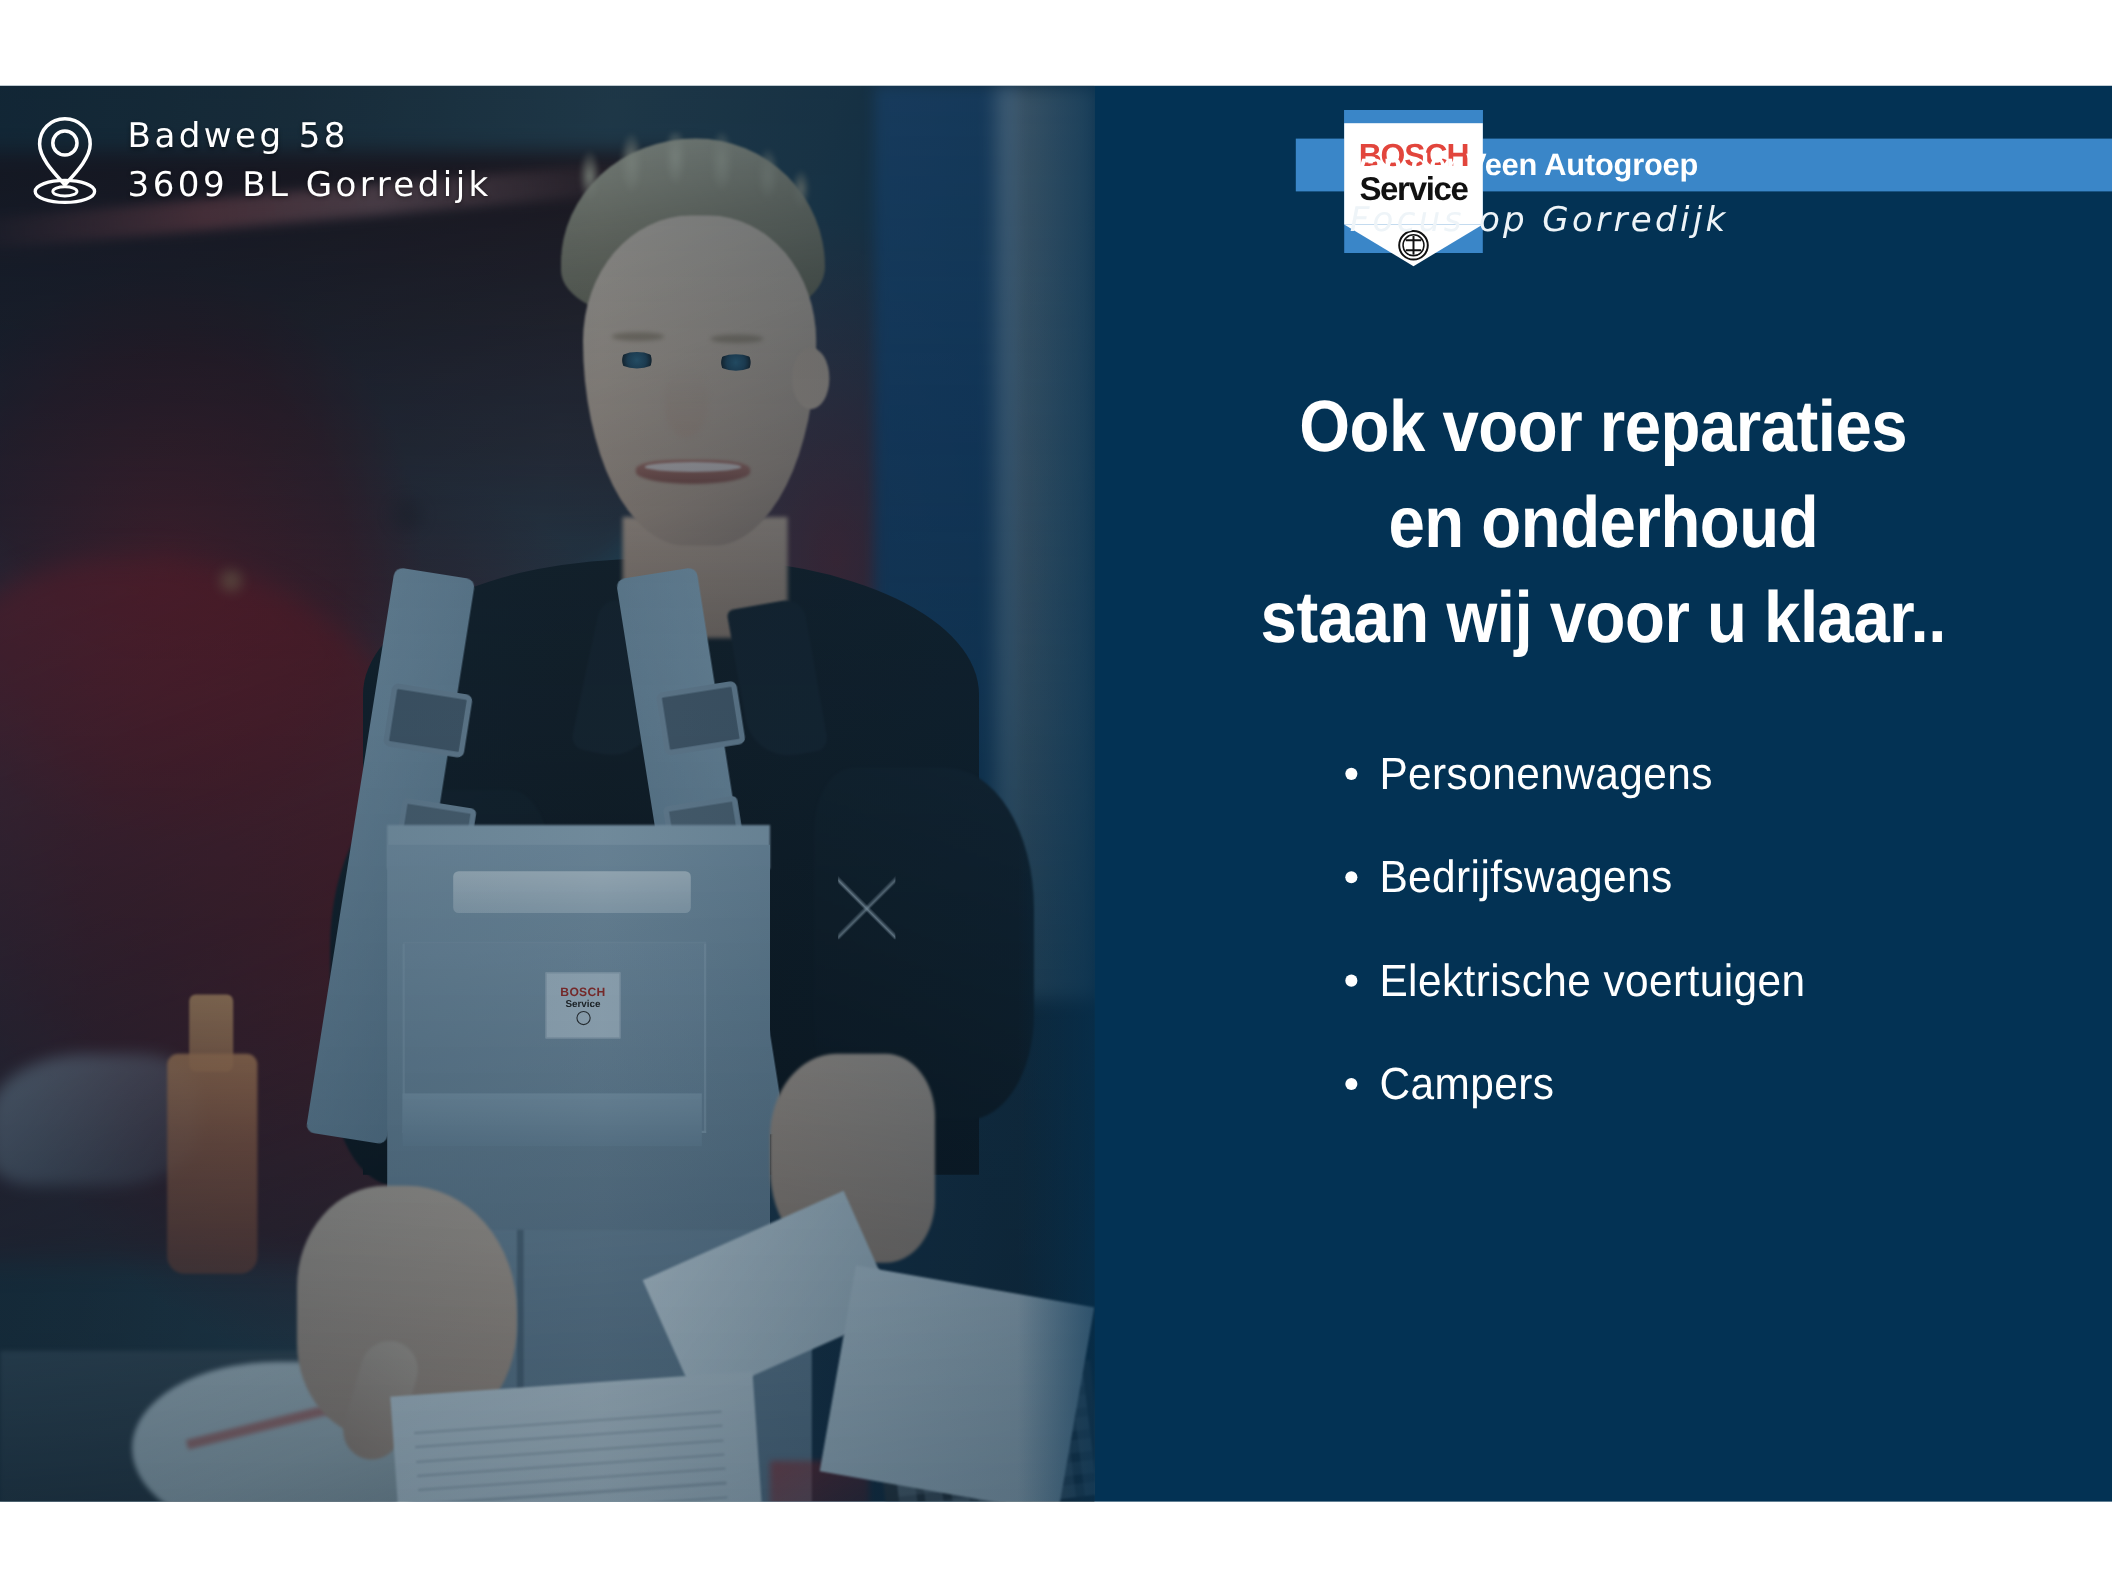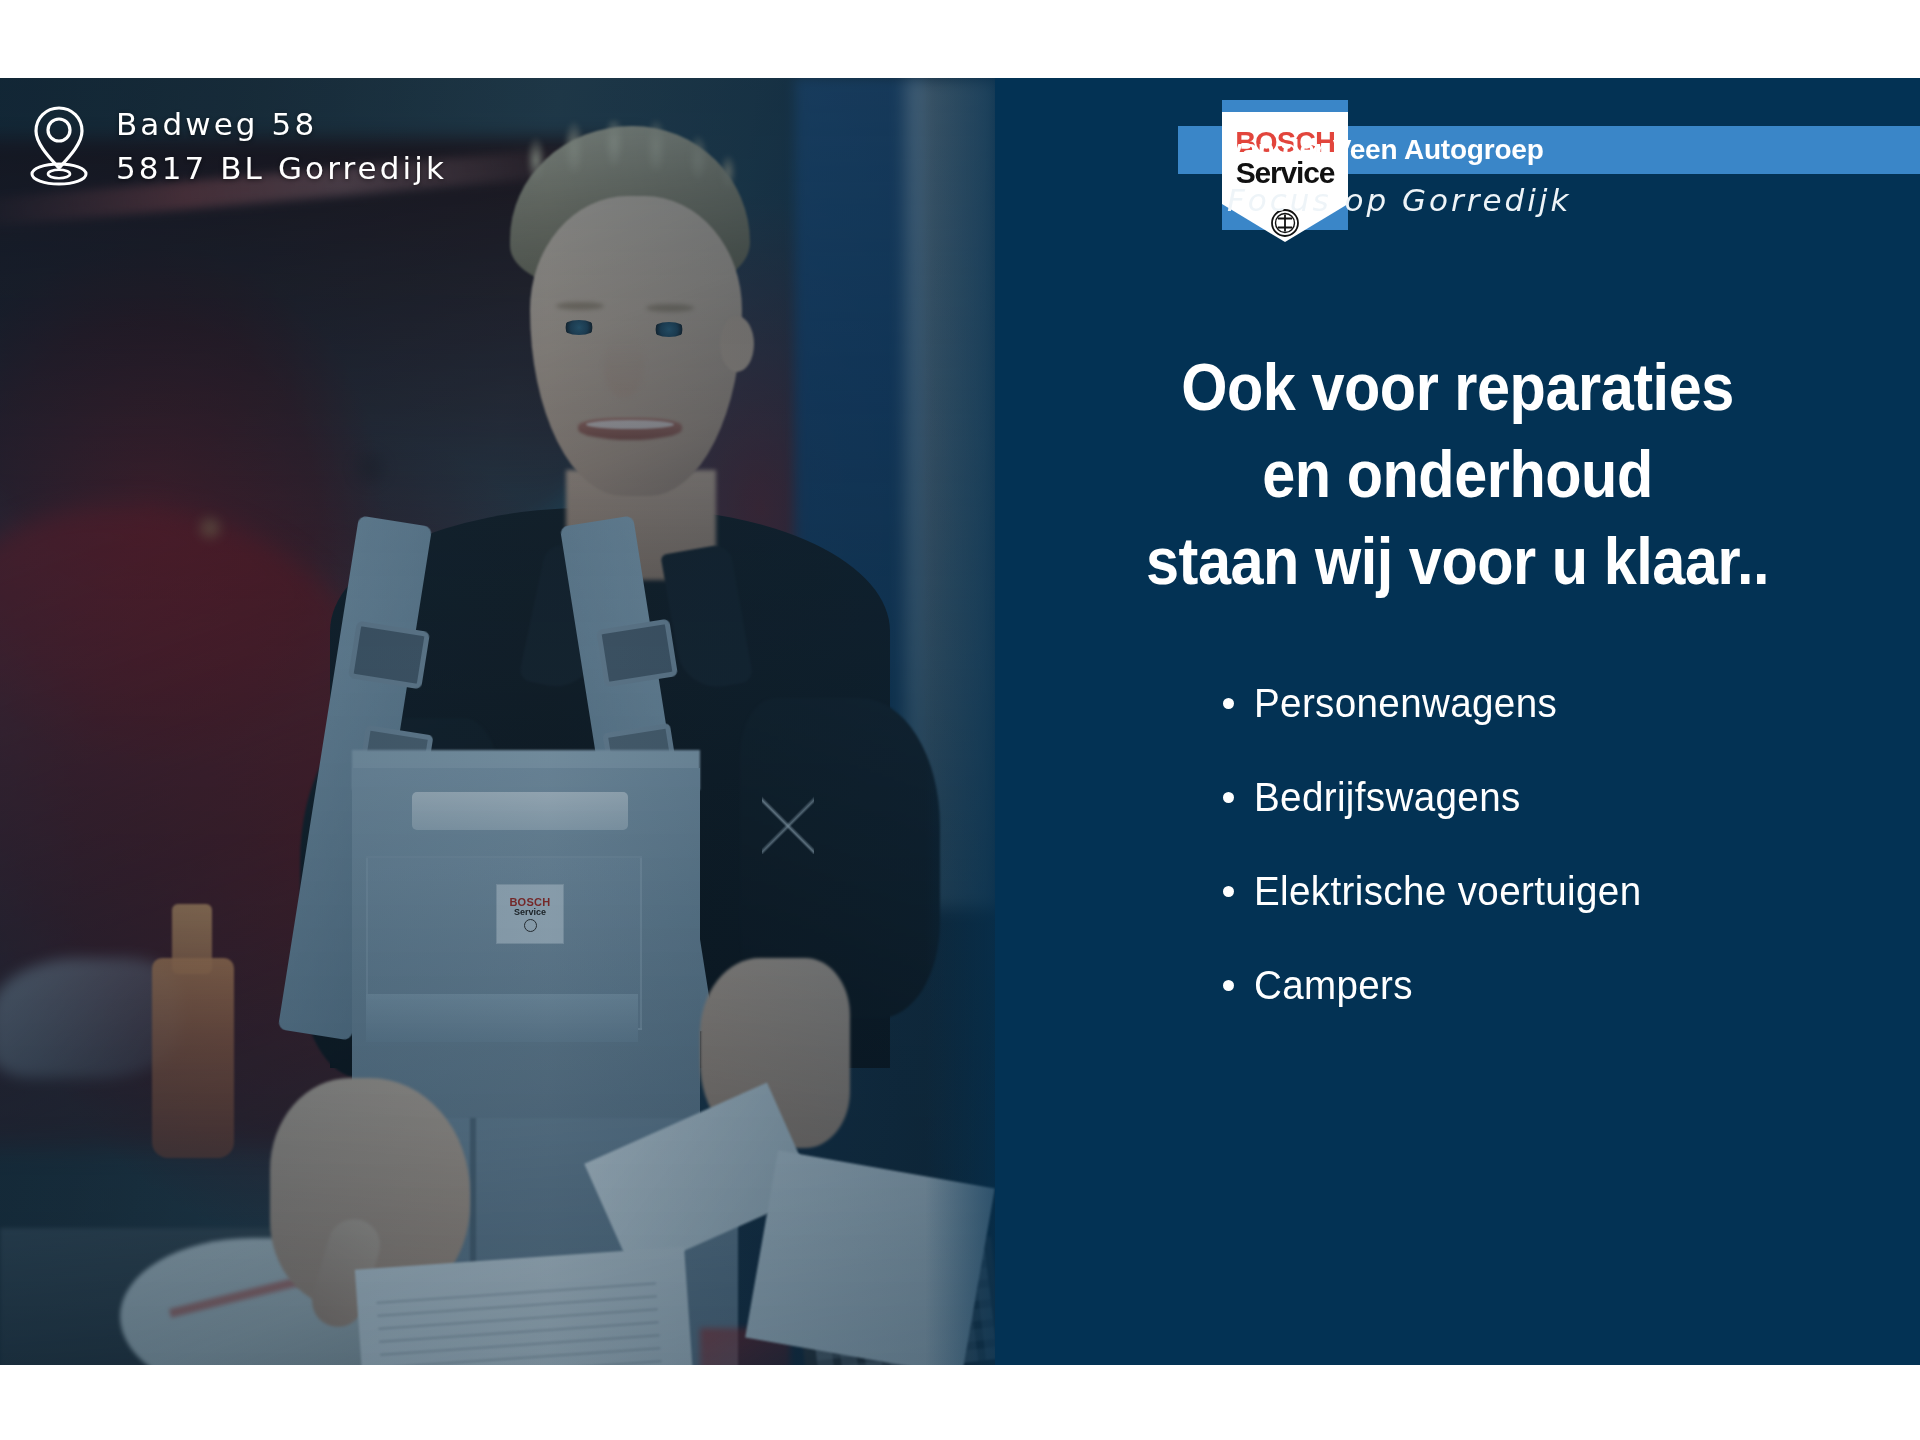--- a/index.html
+++ b/index.html
@@ -494,21 +494,21 @@
 
       <div class="address">
         <svg class="pin-icon" viewBox="0 0 62 86">
           <path d="M31 4 C18 4 8 14 8 27 C8 40 22 54 31 64 C40 54 54 40 54 27 C54 14 44 4 31 4 Z" fill="none" stroke="#ffffff" stroke-width="3.2"></path>
           <circle cx="31" cy="26" r="11" fill="none" stroke="#ffffff" stroke-width="3.2"></circle>
           <ellipse cx="31" cy="70" rx="27" ry="10" fill="none" stroke="#ffffff" stroke-width="3"></ellipse>
           <ellipse cx="31" cy="70" rx="11" ry="4.2" fill="none" stroke="#ffffff" stroke-width="2.6"></ellipse>
         </svg>
         <div class="address-lines">
           <div>Badweg 58</div>
-          <div>5817 BL Gorredijk</div>
+          <div>3609 BL Gorredijk</div>
         </div>
       </div>
     </div>
 
     <div class="panel">
 
       <div class="brandbar"></div>
 
       <div class="bosch">
         <div class="bosch-top"></div>

